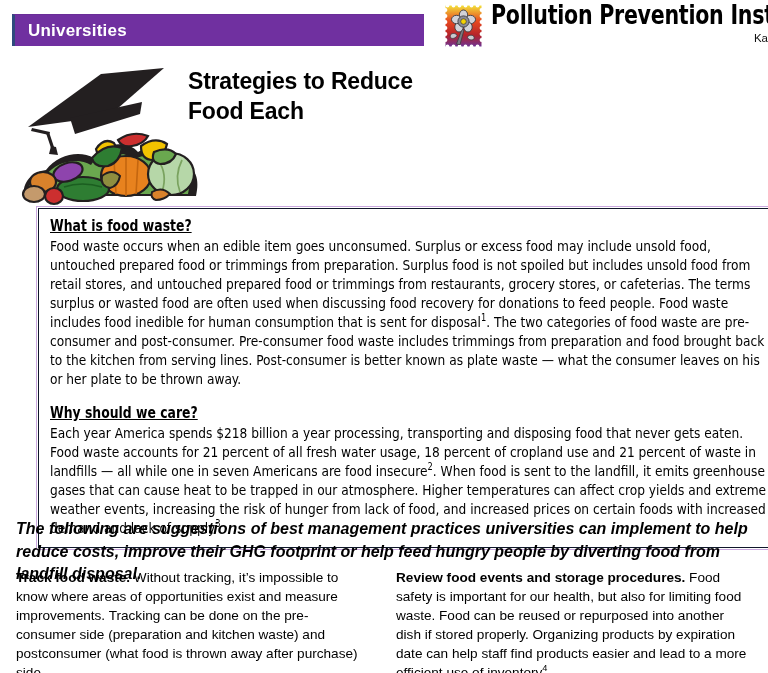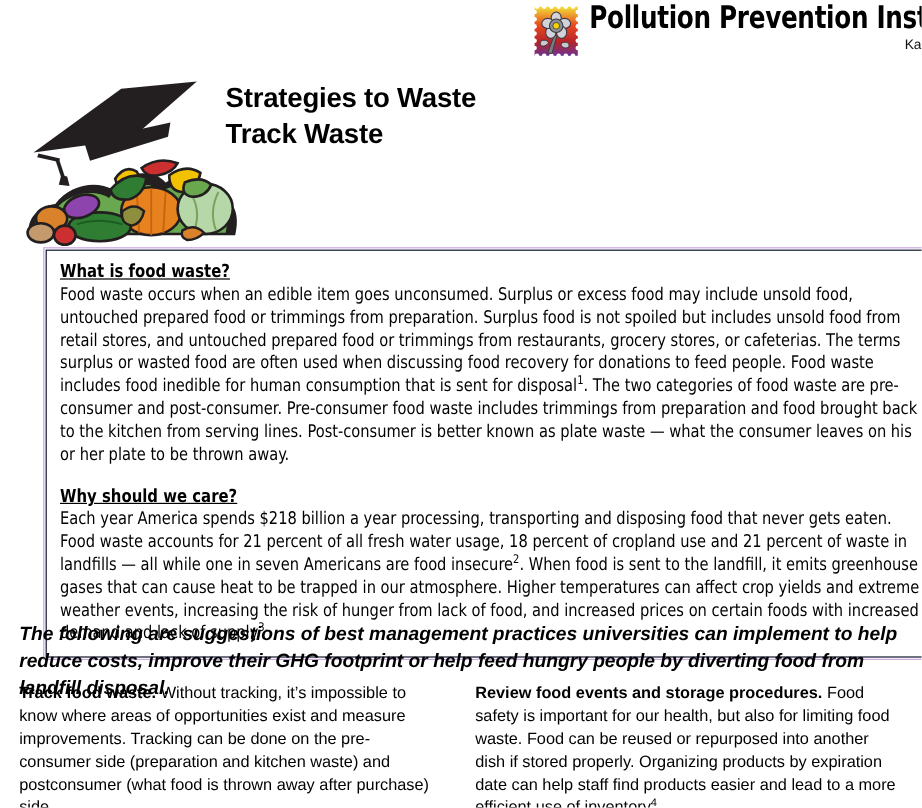--- a/index.html
+++ b/index.html
@@ -164,20 +164,23 @@
     font-size: 13.6px;
     line-height: 1.40;
   }
   .col b { font-weight: bold; }
 </style>
 </head>
 <body>
 
 <div class="header">
 
+  <div class="banner">
+    <span class="banner-label">Universities</span>
+  </div>
 
   <div class="logo-block">
     <svg class="stamp" viewBox="0 0 41 46">
       <defs>
         <linearGradient id="stampgrad" x1="0" y1="0" x2="0" y2="1">
           <stop offset="0%" stop-color="#F2E03A"></stop>
           <stop offset="38%" stop-color="#E8491F"></stop>
           <stop offset="72%" stop-color="#B5232A"></stop>
           <stop offset="100%" stop-color="#6E3392"></stop>
         </linearGradient>
@@ -262,22 +265,22 @@
       <path d="M135 92 q14 -10 26 -2 q-2 12 -14 16 q-12 0 -12 -14 Z" fill="#f2c200" stroke="#231f20" stroke-width="2.2"></path>
       <path d="M112 86 q14 -10 30 -4 q-4 8 -16 10 q-10 2 -14 -6 Z" fill="#cc2f2f" stroke="#231f20" stroke-width="2.2"></path>
       <path d="M86 104 q14 -16 30 -10 q-2 14 -14 18 q-14 2 -16 -8 Z" fill="#2e7d32" stroke="#231f20" stroke-width="2.2"></path>
       <path d="M148 98 q14 -6 22 2 q-4 10 -16 10 q-10 -2 -6 -12 Z" fill="#6aa84f" stroke="#231f20" stroke-width="2.2"></path>
       <path d="M96 122 q10 -8 18 0 q-2 10 -10 12 q-10 -2 -8 -12 Z" fill="#8e8e3f" stroke="#231f20" stroke-width="2"></path>
       <path d="M146 138 q10 -6 18 2 q-6 6 -14 6 q-6 -2 -4 -8 Z" fill="#d9822b" stroke="#231f20" stroke-width="2"></path>
     </g>
   </svg>
 
   <div class="doc-title">
-    <div>Strategies to Waste</div>
-    <div>Track Waste</div>
+    <div>Strategies to Reduce</div>
+    <div>Food Each</div>
   </div>
 </div>
 
 <div class="info-box">
 
   <div>
     <div class="sec-head">What is food waste?</div>
     <p class="sec-body"><span>Food waste occurs when an edible item goes unconsumed. Surplus or excess food may include unsold food, untouched prepared food or trimmings from preparation. Surplus food is not spoiled but includes unsold food from retail stores, and untouched prepared food or trimmings from restaurants, grocery stores, or cafeterias. The terms surplus or wasted food are often used when discussing food recovery for donations to feed people. Food waste includes food inedible for human consumption that is sent for disposal</span><sup>1</sup><span>. The two categories of food waste are pre-consumer and post-consumer. Pre-consumer food waste includes trimmings from preparation and food brought back to the kitchen from serving lines. Post-consumer is better known as plate waste — what the consumer leaves on his or her plate to be thrown away.</span></p>
   </div>
 

